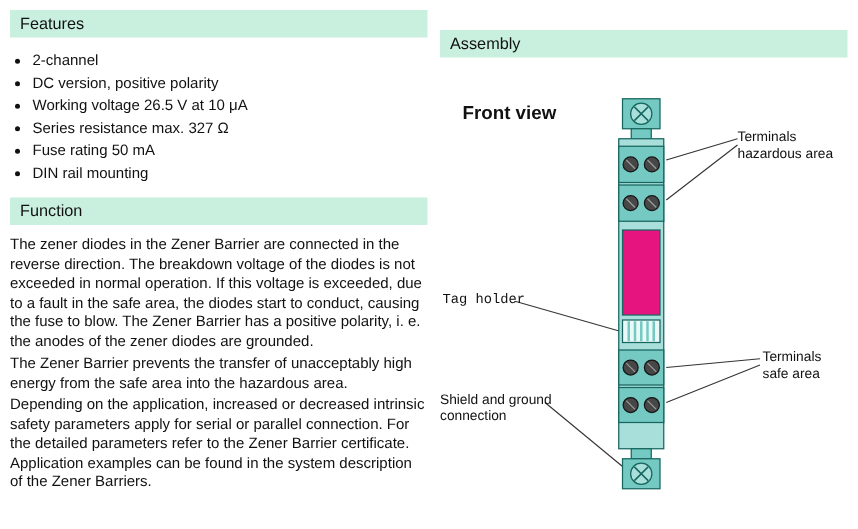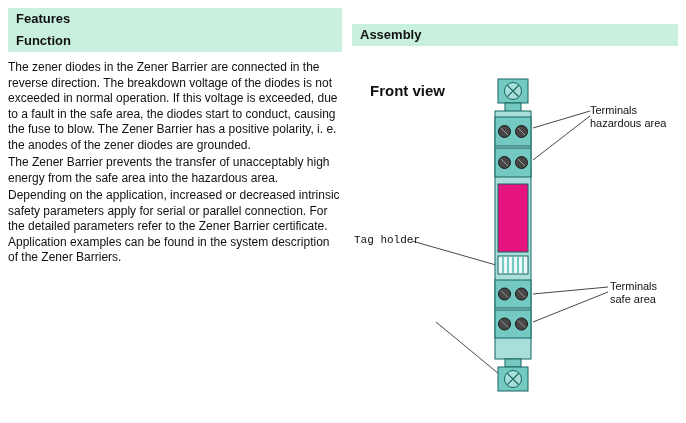--- a/index.html
+++ b/index.html
@@ -11,21 +11,21 @@
     font-family: "Liberation Sans", sans-serif;
     color: #111;
     overflow: hidden;
   }
   .col-left  { position: absolute; left: 8px;   top: 8px; width: 334px; }
   .col-right { position: absolute; left: 352px; top: 8px; width: 326px; margin-top: 16px; }
 
   .section-header {
     background: var(--section-header-bg, #c9f0df);
     font-size: 13px;
-    font-weight: bold;
+    font-weight: normal;
     padding: 4px 8px 4px 8px;
     height: 14px;
     line-height: 14px;
     margin-bottom: 0;
   }
   .feature-list {
     margin: 9px 0 11px 0;
     padding: 0 0 0 18px;
     font-size: 12px;
     list-style: disc;
@@ -67,20 +67,28 @@
 </style>
 </head>
 <body>
 
 <div class="page">
 
   <div class="col-left">
     <div class="section-header">
       <span>Features</span>
     </div>
+    <ul class="feature-list">
+      <li>2-channel</li>
+      <li>DC version, positive polarity</li>
+      <li>Working voltage 26.5 V at 10 μA</li>
+      <li>Series resistance max. 327 Ω</li>
+      <li>Fuse rating 50 mA</li>
+      <li>DIN rail mounting</li>
+    </ul>
     <div class="section-header">
       <span>Function</span>
     </div>
     <div class="function-text">
       <p>The zener diodes in the Zener Barrier are connected in the reverse direction. The breakdown voltage of the diodes is not exceeded in normal operation. If this voltage is exceeded, due to a fault in the safe area, the diodes start to conduct, causing the fuse to blow. The Zener Barrier has a positive polarity, i. e. the anodes of the zener diodes are grounded.</p>
       <p>The Zener Barrier prevents the transfer of unacceptably high energy from the safe area into the hazardous area.</p>
       <p>Depending on the application, increased or decreased intrinsic safety parameters apply for serial or parallel connection. For the detailed parameters refer to the Zener Barrier certificate. Application examples can be found in the system description of the Zener Barriers.</p>
     </div>
   </div>
 
@@ -142,15 +150,17 @@
           <path class="xline" d="M155.5,319.5 L166.5,330.5 M166.5,319.5 L155.5,330.5"></path>
         </g>
       </svg>
 
       <div class="front-view">Front view</div>
       <div class="dlabel lbl-haz">Terminals
 hazardous area</div>
       <div class="dlabel lbl-tag">Tag holder</div>
       <div class="dlabel lbl-safe">Terminals
 safe area</div>
+      <div class="dlabel lbl-shield">Shield and ground
+connection</div>
     </div>
   </div>
 </div>
 
 </body></html>

